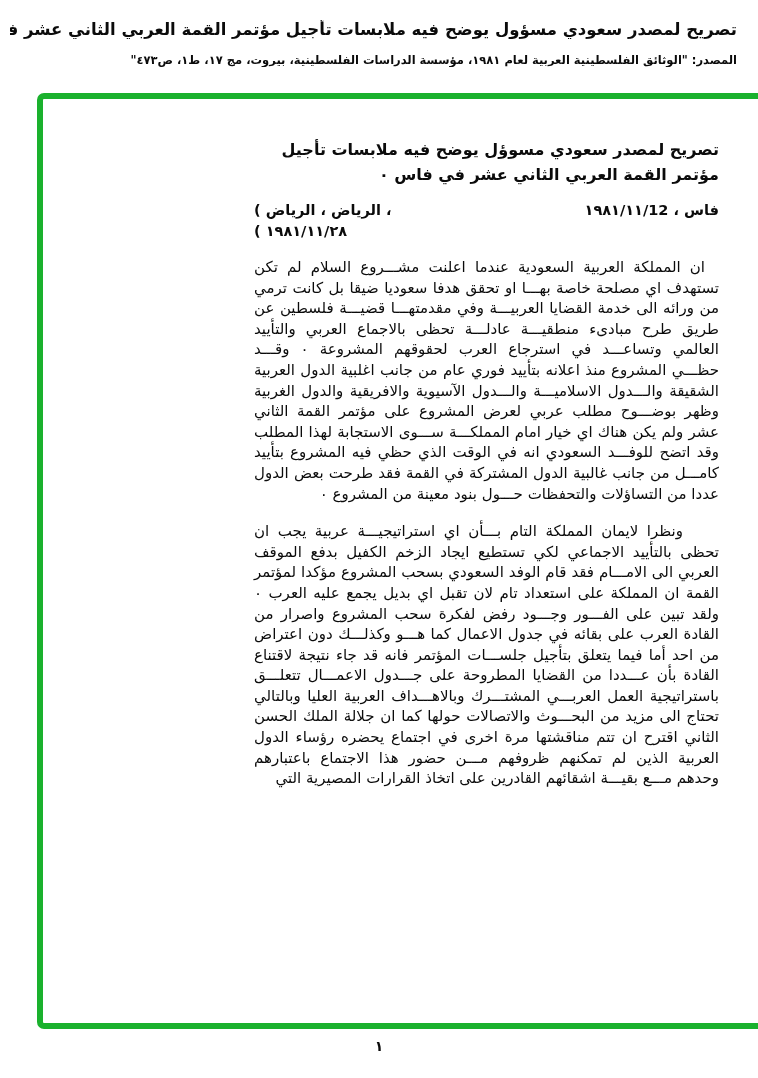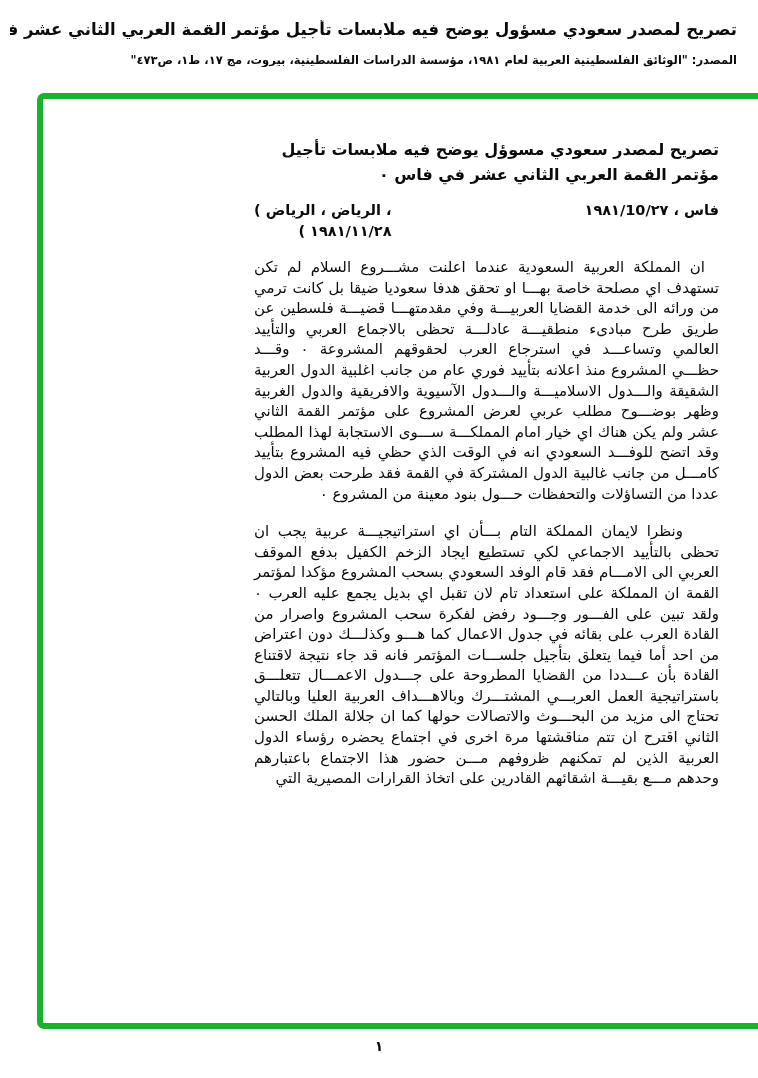--- a/index.html
+++ b/index.html
@@ -35,21 +35,21 @@
   .doc-title {
     font-size: 16px; font-weight: bold; line-height: 25px;
     text-align: right; padding-left: 16px;
   }
   .dateline {
     display: flex; justify-content: space-between; align-items: flex-start;
     margin-top: 13px;
     font-size: 14.5px; font-weight: bold; line-height: 21px;
   }
   .dateline .place { white-space: nowrap; padding-left: 8px; }
-  .dateline .pub   { white-space: pre-line; text-align: right; }
+  .dateline .pub   { white-space: pre-line; text-align: left; }
   .para {
     font-size: 15px; font-weight: normal;
     line-height: 20.6px;
     text-align: justify;
   }
   .para.p1 { margin-top: 15px; text-indent: 14px; }
   .para.p2 { margin-top: 17px; text-indent: 36px; }
   .pagenum {
     position: absolute; top: 1038px; left: 0; width: 758px;
     text-align: center; font-size: 14px; font-weight: bold;
@@ -60,21 +60,21 @@
 
 <div class="hdr-title">تصريح لمصدر سعودي مسؤول يوضح فيه ملابسات تأجيل مؤتمر القمة العربي الثاني عشر في فاس</div>
 
 <div class="hdr-source">المصدر: "الوثائق الفلسطينية العربية لعام ١٩٨١،  مؤسسة الدراسات الفلسطينية، بيروت، مج ١٧، ط١، ص٤٧٣"</div>
 
 <div class="frame" style="border-color: rgb(26, 177, 45);">
   <div class="col">
     <div class="doc-title">تصريح لمصدر سعودي مسوؤل يوضح فيه ملابسات تأجيل مؤتمر القمة العربي الثاني عشر في فاس ٠</div>
 
     <div class="dateline">
-      <div class="place">فاس ، ١٩٨١/10/٢٧</div>
+      <div class="place">فاس ، ١٩٨١/١١/12</div>
       <div class="pub">، الرياض ، الرياض )
 ١٩٨١/١١/٢٨ )</div>
     </div>
 
     <div class="para p1">ان المملكة العربية السعودية عندما اعلنت مشـــروع السلام لم تكن تستهدف اي مصلحة خاصة بهـــا او تحقق هدفا سعوديا ضيقا بل كانت ترمي من ورائه الى خدمة القضايا العربيـــة وفي مقدمتهـــا قضيـــة فلسطين عن طريق طرح مبادىء منطقيـــة عادلـــة تحظى بالاجماع العربي والتأييد العالمي وتساعـــد في استرجاع العرب لحقوقهم المشروعة ٠ وقـــد حظـــي المشروع منذ اعلانه بتأييد فوري عام من جانب اغلبية الدول العربية الشقيقة والـــدول الاسلاميـــة والـــدول الآسيوية والافريقية والدول الغربية وظهر بوضـــوح مطلب عربي لعرض المشروع على مؤتمر القمة الثاني عشر ولم يكن هناك اي خيار امام المملكـــة ســـوى الاستجابة لهذا المطلب وقد اتضح للوفـــد السعودي انه في الوقت الذي حظي فيه المشروع بتأييد كامـــل من جانب غالبية الدول المشتركة في القمة فقد طرحت بعض الدول عددا من التساؤلات والتحفظات حـــول بنود معينة من المشروع ٠</div>
 
     <div class="para p2">ونظرا لايمان المملكة التام بـــأن اي استراتيجيـــة عربية يجب ان تحظى بالتأييد الاجماعي لكي تستطيع ايجاد الزخم الكفيل بدفع الموقف العربي الى الامـــام فقد قام الوفد السعودي بسحب المشروع مؤكدا لمؤتمر القمة ان المملكة على استعداد تام لان تقبل اي بديل يجمع عليه العرب ٠ ولقد تبين على الفـــور وجـــود رفض لفكرة سحب المشروع واصرار من القادة العرب على بقائه في جدول الاعمال كما هـــو وكذلـــك دون اعتراض من احد أما فيما يتعلق بتأجيل جلســـات المؤتمر فانه قد جاء نتيجة لاقتناع القادة بأن عـــددا من القضايا المطروحة على جـــدول الاعمـــال تتعلـــق باستراتيجية العمل العربـــي المشتـــرك وبالاهـــداف العربية العليا وبالتالي تحتاج الى مزيد من البحـــوث والاتصالات حولها كما ان جلالة الملك الحسن الثاني اقترح ان تتم مناقشتها مرة اخرى في اجتماع يحضره رؤساء الدول العربية الذين لم تمكنهم ظروفهم مـــن حضور هذا الاجتماع باعتبارهم وحدهم مـــع بقيـــة اشقائهم القادرين على اتخاذ القرارات المصيرية التي</div>
   </div>
 </div>
 

